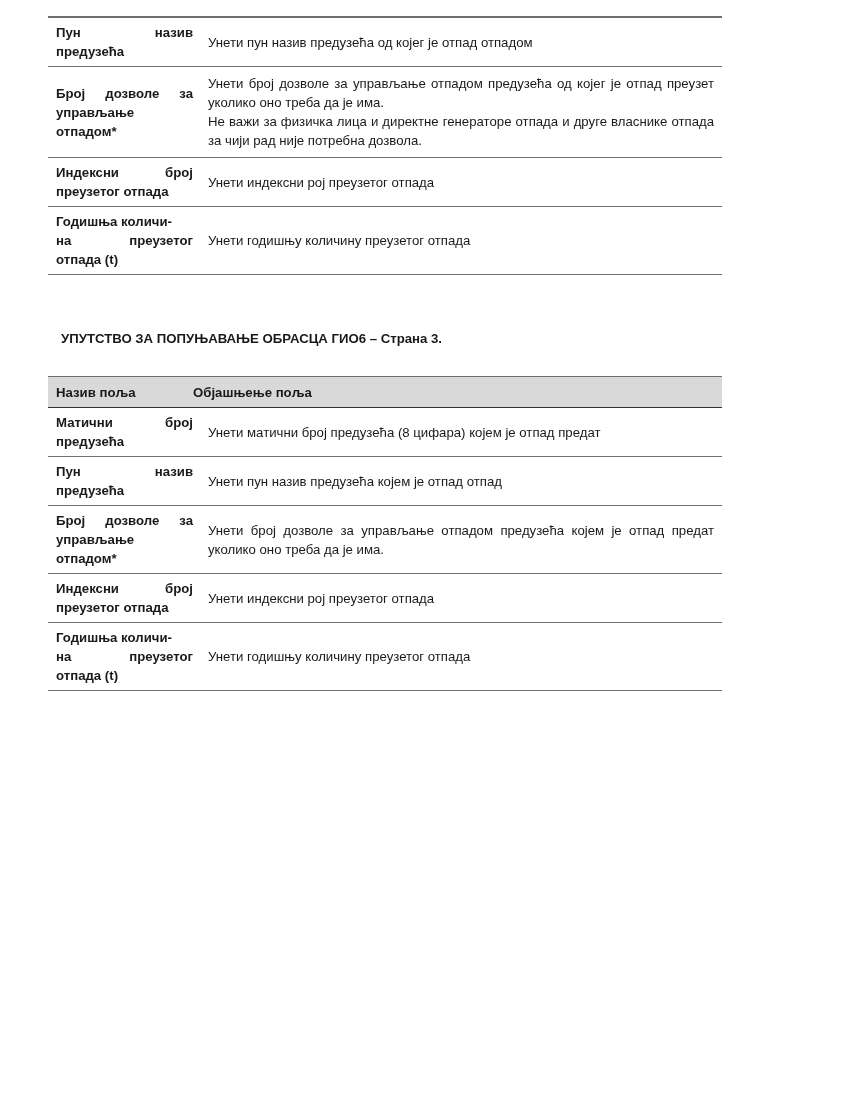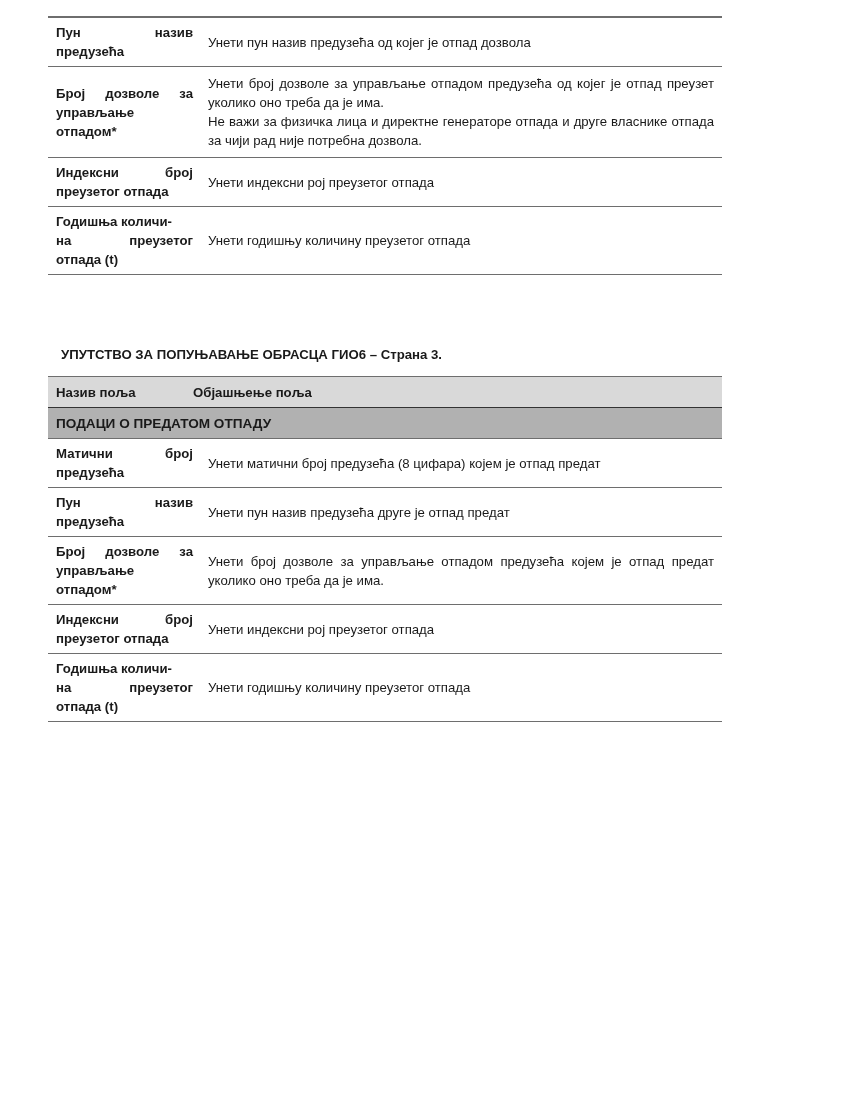--- a/index.html
+++ b/index.html
@@ -22,21 +22,21 @@
     .desc { padding: 5px 8px 5px 15px !important; text-align: justify; }
     .desc p { margin: 0; }
     .desc p + p { }
     #t1 { top: 16px; }
     #t1 tr.r1 td { height: 38px; }
     #t1 tr.r2 td { height: 80px; }
     #t1 tr.r3 td { height: 37px; }
     #t1 tr.r4 td { height: 56px; }
 
     .heading {
-      position: absolute; left: 61px; top: 347px; font-weight: bold; font-size: 13.2px;
+      position: absolute; left: 61px; top: 331px; font-weight: bold; font-size: 13.2px;
       margin: 0;
     }
     .heading .pg { font-weight: bold; }
 
     #t2 { top: 376px; }
     #t2 tr.hdr { background: #d9d9d9; border-top: 1.5px solid #6e6e6e; border-bottom: 1.5px solid #333; padding-left: 44px; }
     #t2 tr.hdr td { height: 20px; padding-top: 5px !important; padding-bottom: 5px !important; font-weight: bold; }
     #t2 tr.section { background: #b1b1b1; border-bottom: 1.5px solid #6e6e6e; }
     #t2 tr.section td { height: 30px; font-weight: bold; font-size: 13.6px; padding-left: 8px; }
     #t2 tr.s1 td { height: 58px; }
@@ -52,21 +52,21 @@
 <body>
 
 <table class="tbl" id="t1">
   <tbody>
     <tr class="r1 first-row">
       <td class="name">
         <span class="jl">Пун назив</span>
         <span>предузећа</span>
       </td>
       <td class="desc">
-        <p>Унети пун назив предузећа од којег је отпад дозвола</p>
+        <p>Унети пун назив предузећа од којег је отпад отпадом</p>
       </td>
     </tr>
     <tr class="r2">
       <td class="name">
         <span class="jl">Број дозволе за</span>
         <span style="display:block">управљање</span>
         <span>отпадом*</span>
       </td>
       <td class="desc">
         <p>Унети број дозволе за управљање отпадом предузећа од којег је отпад преузет уколико оно треба да је има.</p>
@@ -96,39 +96,36 @@
 </table>
 
 <p class="heading"><span>УПУТСТВО ЗА ПОПУЊАВАЊЕ ОБРАСЦА ГИО6</span><span> – </span><span class="pg">Страна 3.</span></p>
 
 <table class="tbl" id="t2">
   <tbody>
     <tr class="hdr">
       <td class="name hdr-name" style="text-align:left">Назив поља</td>
       <td class="desc hdr-desc">Објашњење поља</td>
     </tr>
-    <tr class="section">
-      <td colspan="2">ПОДАЦИ О ПРЕДАТОМ ОТПАДУ</td>
-    </tr>
     <tr class="s2">
       <td class="name">
         <span class="jl">Матични број</span>
         <span>предузећа</span>
       </td>
       <td class="desc">
         <p>Унети матични број предузећа (8 цифара) којем је отпад предат</p>
       </td>
     </tr>
     <tr class="s3">
       <td class="name">
         <span class="jl">Пун назив</span>
         <span>предузећа</span>
       </td>
       <td class="desc">
-        <p>Унети пун назив предузећа друге је отпад предат</p>
+        <p>Унети пун назив предузећа којем је отпад отпад</p>
       </td>
     </tr>
     <tr class="s4">
       <td class="name">
         <span class="jl">Број дозволе за</span>
         <span style="display:block">управљање</span>
         <span>отпадом*</span>
       </td>
       <td class="desc">
         <p>Унети број дозволе за управљање отпадом предузећа којем је отпад предат уколико оно треба да је има.</p>

